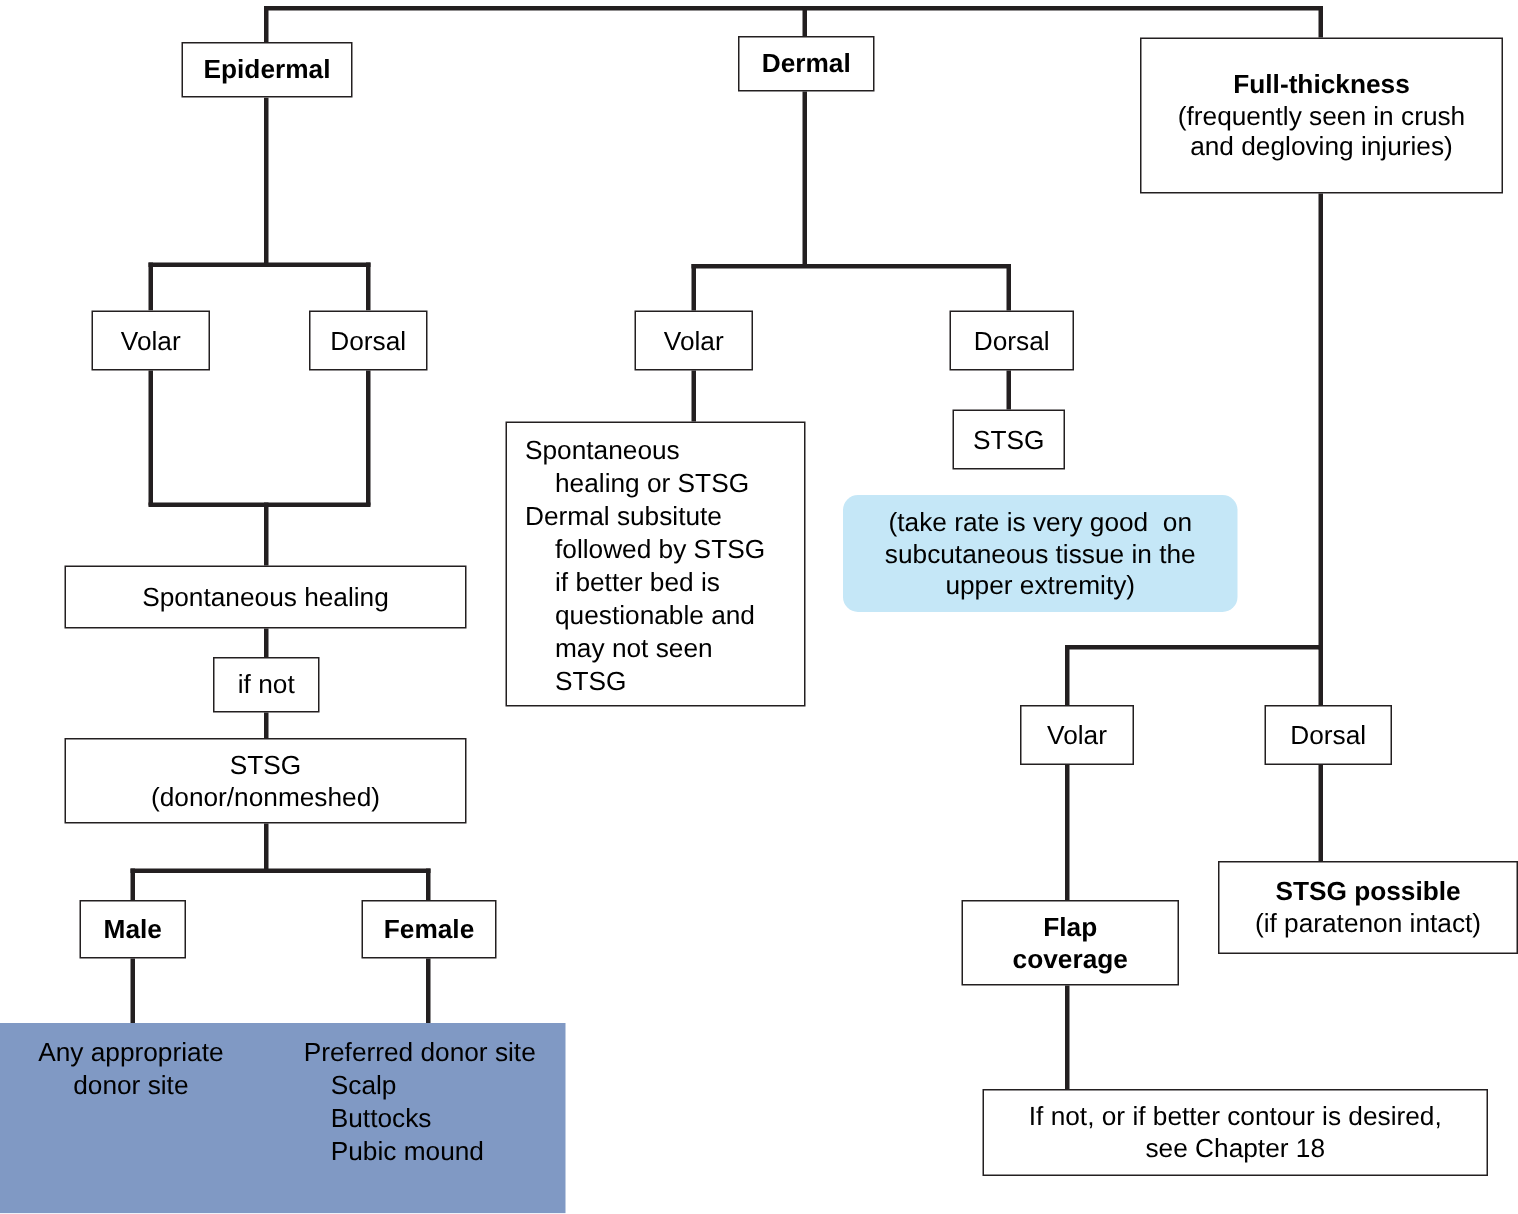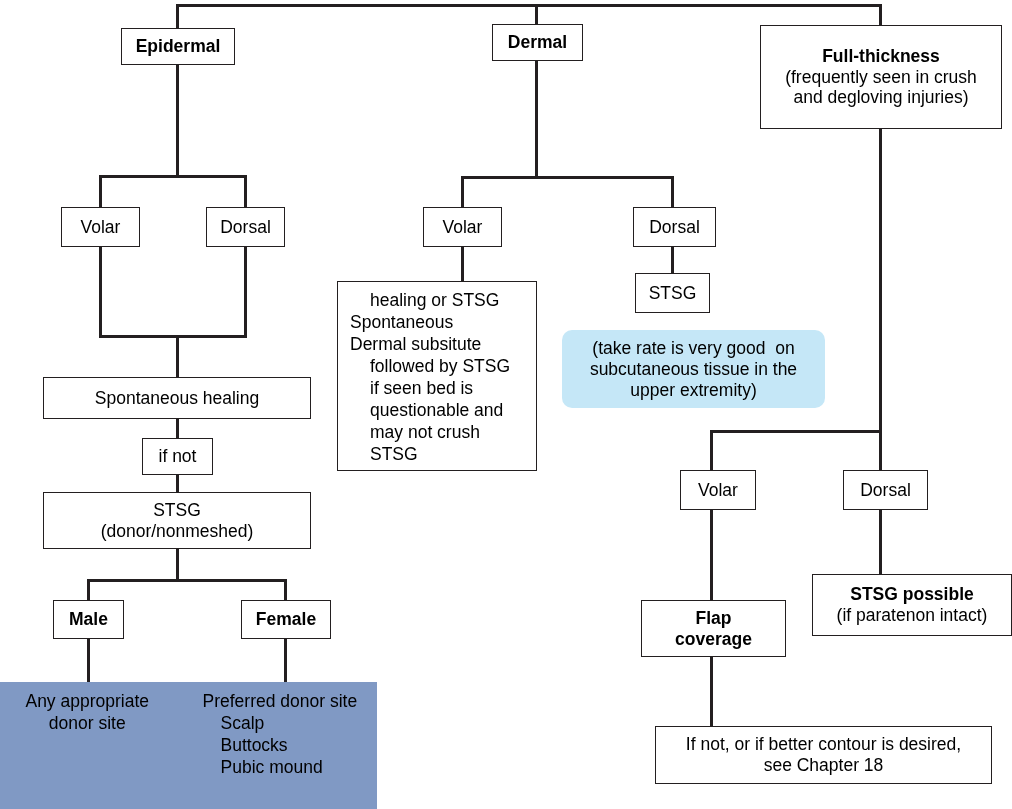--- a/index.html
+++ b/index.html
@@ -192,27 +192,27 @@
   </div>
 
   <div class="line" style="left:461px; top:246px; width:3.2px; height:36px;"></div>
   <div class="line" style="left:671px; top:246px; width:3.2px; height:28px;"></div>
 
   <div class="node" style="left:635px; top:273px; width:75px; height:40px;">
     <span class="ln">STSG</span>
   </div>
 
   <div class="node textblock" style="left:337px; top:281px; width:200px; height:190px;">
+    <span class="ln">Spontaneous</span>
     <span class="ln ind">healing or STSG</span>
-    <span class="ln">Spontaneous</span>
     <span class="ln">Dermal subsitute</span>
     <span class="ln ind">followed by STSG</span>
-    <span class="ln ind">if seen bed is</span>
+    <span class="ln ind">if better bed is</span>
     <span class="ln ind">questionable and</span>
-    <span class="ln ind">may not crush</span>
+    <span class="ln ind">may not seen</span>
     <span class="ln ind">STSG</span>
   </div>
 
   <div class="callout light" style="left:562px; top:330px; width:263px; height:78px;border-radius:10px;">
     <span class="ln">(take rate is very good  on</span>
     <span class="ln">subcutaneous tissue in the</span>
     <span class="ln">upper extremity)</span>
   </div>
 
   <div class="line" style="left:879px; top:109px; width:3.2px; height:324px;"></div>

